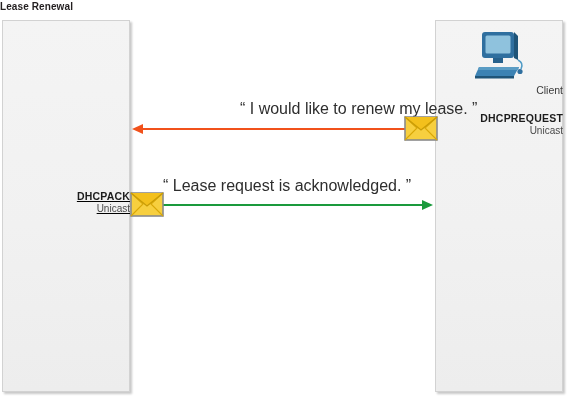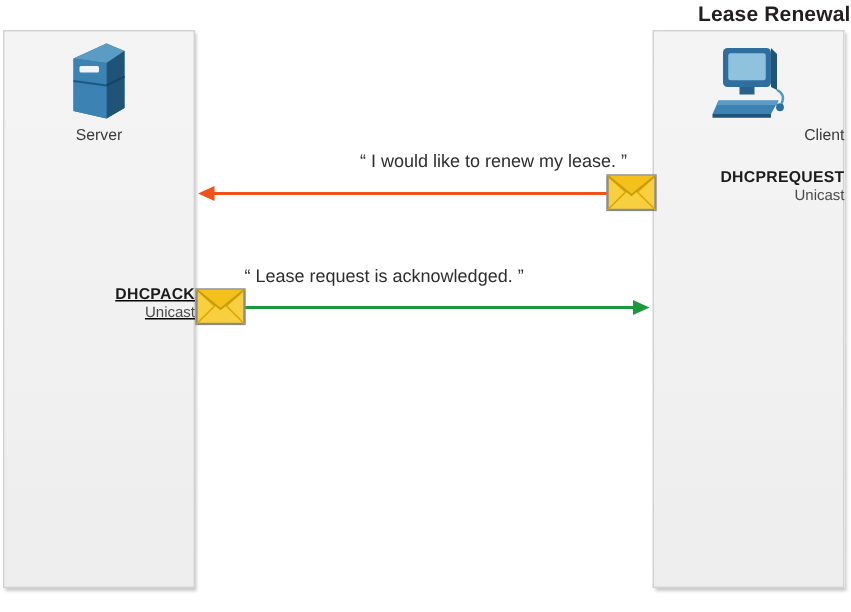--- a/index.html
+++ b/index.html
@@ -22,22 +22,22 @@
     width: 567px;
     height: 408px;
   }
 
   
   .title {
     position: absolute;
     left: 0;
     top: 1px;
     width: 567px;
-    text-align: right;
-    font-size: 14px;
+    text-align: left;
+    font-size: 10px;
     font-weight: bold;
     color: #231f20;
     letter-spacing: 0.1px;
   }
 
   
   .panel {
     position: absolute;
     top: 20px;
     height: 372px;
@@ -105,21 +105,21 @@
     width: 0;
     height: 0;
     top: -4.3px;
     border-top: 5.5px solid transparent;
     border-bottom: 5.5px solid transparent;
   }
 
   
   .quote {
     position: absolute;
-    font-size: 12px;
+    font-size: 16px;
     color: #2e2e2e;
     white-space: nowrap;
   }
   .quote-renew { left: 240px; top: 100px; }
   .quote-ack   { left: 163px; top: 177px; }
 
   
   .envelope {
     position: absolute;
     width: 34px;
@@ -131,34 +131,20 @@
 </head>
 <body>
 
 <div id="diagram">
 
   <div class="title">Lease Renewal</div>
 
   <div class="panel panel-left"></div>
   <div class="panel panel-right"></div>
 
-  <div class="actor actor-left">
-    <div class="actor-icon">
-      <svg width="42" height="54" viewBox="0 0 42 54" xmlns="http://www.w3.org/2000/svg">
-        <polygon points="4,12 26,2 38,7 38,45 26,52 4,47" fill="#2f6f9f"></polygon>
-        <polygon points="4,12 26,2 38,7 26,15" fill="#5a9cc4"></polygon>
-        <polygon points="26,15 38,7 38,45 26,52" fill="#1f5478"></polygon>
-        <polygon points="4,12 26,15 26,52 4,47" fill="#3c82b3"></polygon>
-        <line x1="4" y1="27" x2="26" y2="30" stroke="#1d5a82" stroke-width="1.4"></line>
-        <line x1="26" y1="30" x2="38" y2="24" stroke="#17445f" stroke-width="1.4"></line>
-        <rect x="8" y="17" width="13" height="4.4" rx="1" fill="#eef4f8"></rect>
-      </svg>
-    </div>
-    <div class="actor-label">Server</div>
-  </div>
 
   <div class="actor actor-right">
     <div class="actor-icon">
       <svg width="56" height="54" viewBox="0 0 56 54" xmlns="http://www.w3.org/2000/svg">
         <rect x="11" y="5" width="32" height="26" rx="3" fill="#2f6f9f"></rect>
         <rect x="14.5" y="8.5" width="25" height="18" rx="1.5" fill="#8fc2dd"></rect>
         <polygon points="43,5 47,9 47,33 43,31" fill="#1f5478"></polygon>
         <rect x="22" y="31" width="10" height="5" fill="#27618c"></rect>
         <polygon points="8,40 48,40 43,49 4,49" fill="#3c82b3"></polygon>
         <polygon points="8,40 48,40 47,43 7,43" fill="#5a9cc4"></polygon>

